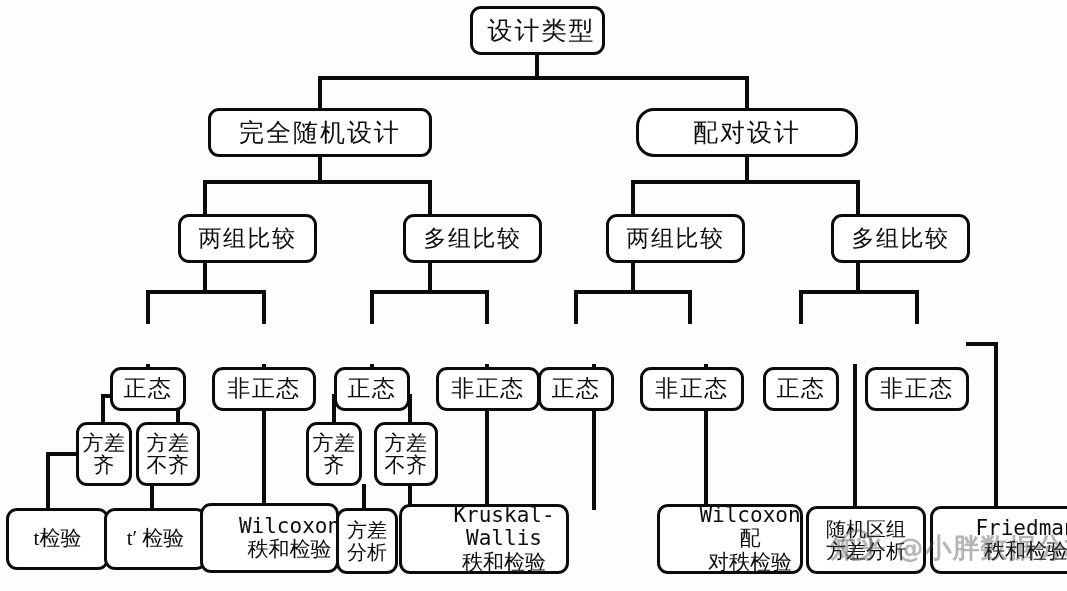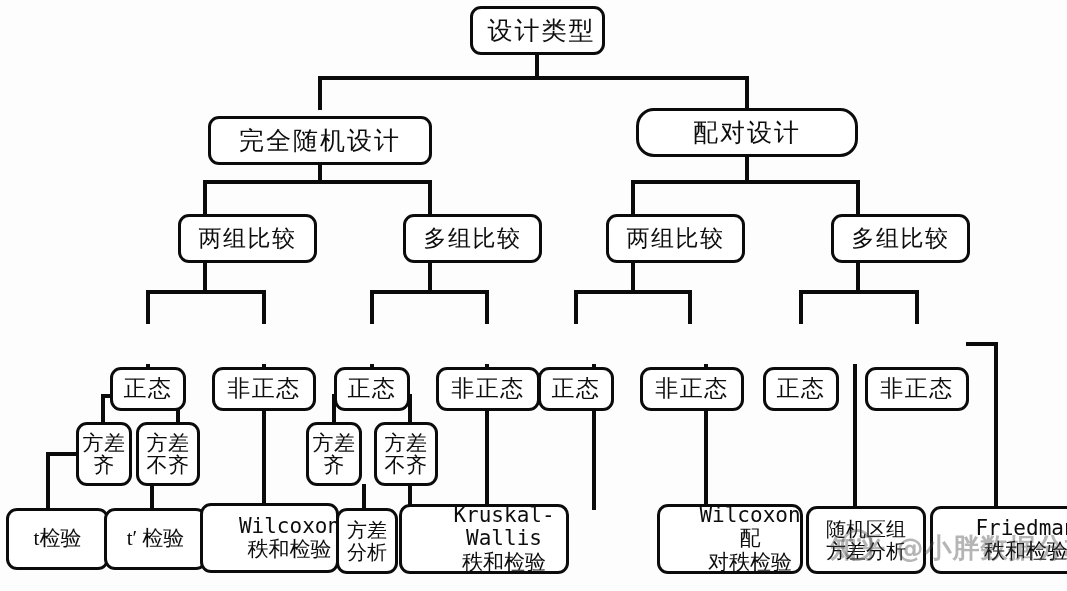--- a/index.html
+++ b/index.html
@@ -146,21 +146,21 @@
       <path d="M706,366 L706,508"></path>
 
       <path d="M855,366 L855,508"></path>
 
       <path d="M968,344 L996,344 L996,508"></path>
     </g>
   </svg>
 
   <div class="node root" style="left:470px; top:6px; width:135px; height:49px;">设计类型</div>
 
-  <div class="node lvl2" style="left:208px; top:116px; width:224px; height:49px;">完全随机设计</div>
+  <div class="node lvl2" style="left:208px; top:108px; width:224px; height:49px;">完全随机设计</div>
   <div class="node lvl2" style="left:636px; top:108px; width:222px; height:49px;border-radius:18px;">配对设计</div>
 
   <div class="node lvl3" style="left:136px; top:214px; width:139px; height:49px;">两组比较</div>
   <div class="node lvl3" style="left:361px; top:214px; width:139px; height:49px;">多组比较</div>
   <div class="node lvl3" style="left:564px; top:214px; width:139px; height:49px;">两组比较</div>
   <div class="node lvl3" style="left:789px; top:214px; width:139px; height:49px;">多组比较</div>
 
   <div class="node lvl4" style="left:110px; top:322px; width:76px; height:44px;">正态</div>
   <div class="node lvl4" style="left:212px; top:322px; width:104px; height:44px;">非正态</div>
   <div class="node lvl4" style="left:334px; top:322px; width:76px; height:44px;">正态</div>

